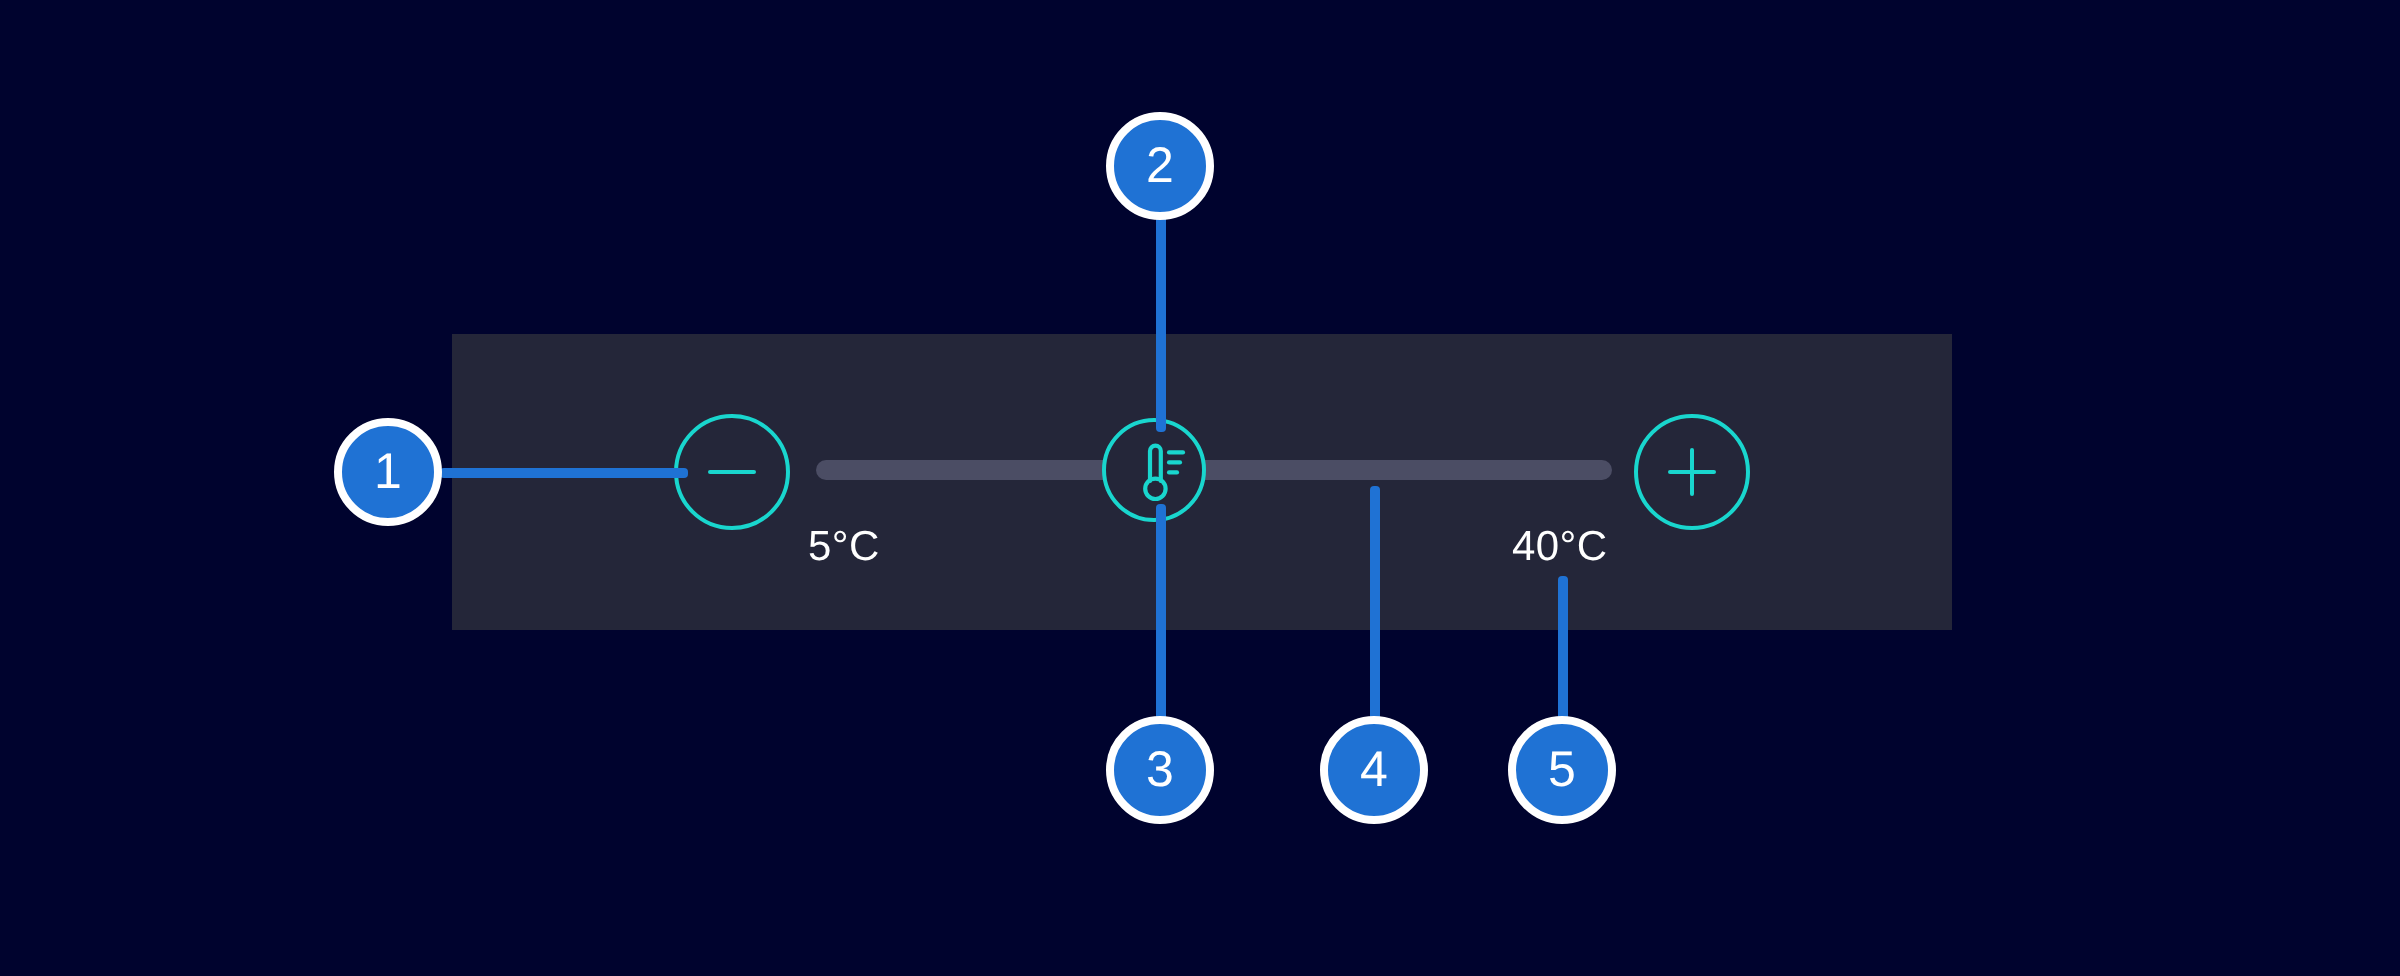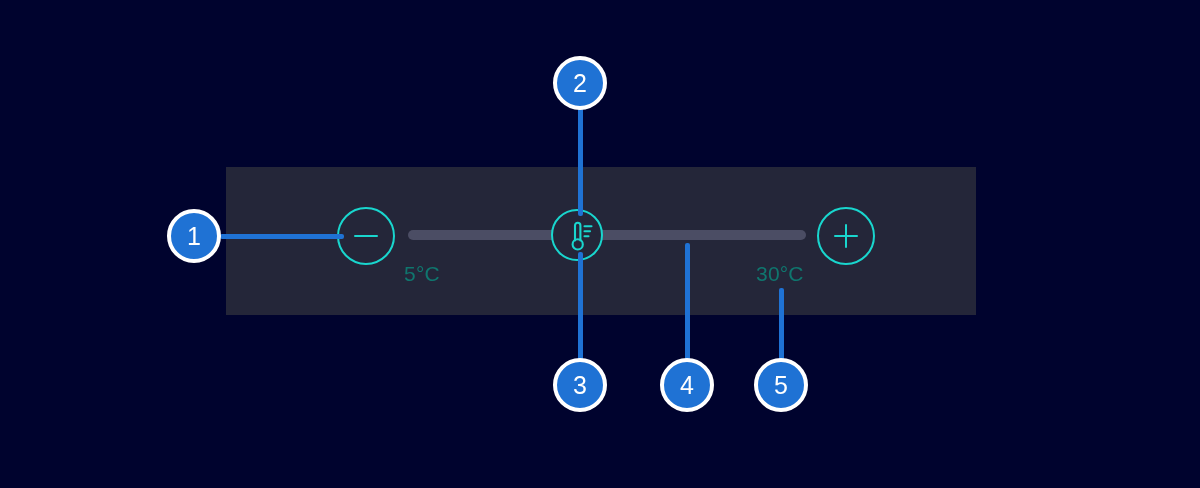--- a/index.html
+++ b/index.html
@@ -93,21 +93,21 @@
     border: 2px solid #19d6ce;
     box-sizing: border-box;
     background: #242639;
   }
   .handle svg { position: absolute; left: 11px; top: 9px; }
 
   .tick-label {
     position: absolute;
     top: 95px;
     font-size: 21px;
-    color: #0f766e;
+    color: #ffffff;
     letter-spacing: 0.2px;
     white-space: nowrap;
   }
   .tick-label.min { left: 178px; }
   .tick-label.max { left: 530px; }
 
   
   .lead {
     position: absolute;
     background: #1f72d4;
@@ -166,21 +166,21 @@
         <line x1="20.5" y1="16.2" x2="24.5" y2="16.2" stroke="#19d6ce" stroke-width="2.1" stroke-linecap="round"></line>
       </svg>
     </div>
 
     <div class="round-btn plus">
       <span class="glyph-h"></span>
       <span class="glyph-v"></span>
     </div>
 
     <div class="tick-label min">5°C</div>
-    <div class="tick-label max">30°C</div>
+    <div class="tick-label max">40°C</div>
   </div>
 
   <div class="lead lead-h lead1"></div>
   <div class="lead lead-v lead2"></div>
   <div class="lead lead-v lead3"></div>
   <div class="lead lead-v lead4"></div>
   <div class="lead lead-v lead5"></div>
 
   <div class="badge b1">1</div>
   <div class="badge b2">2</div>

